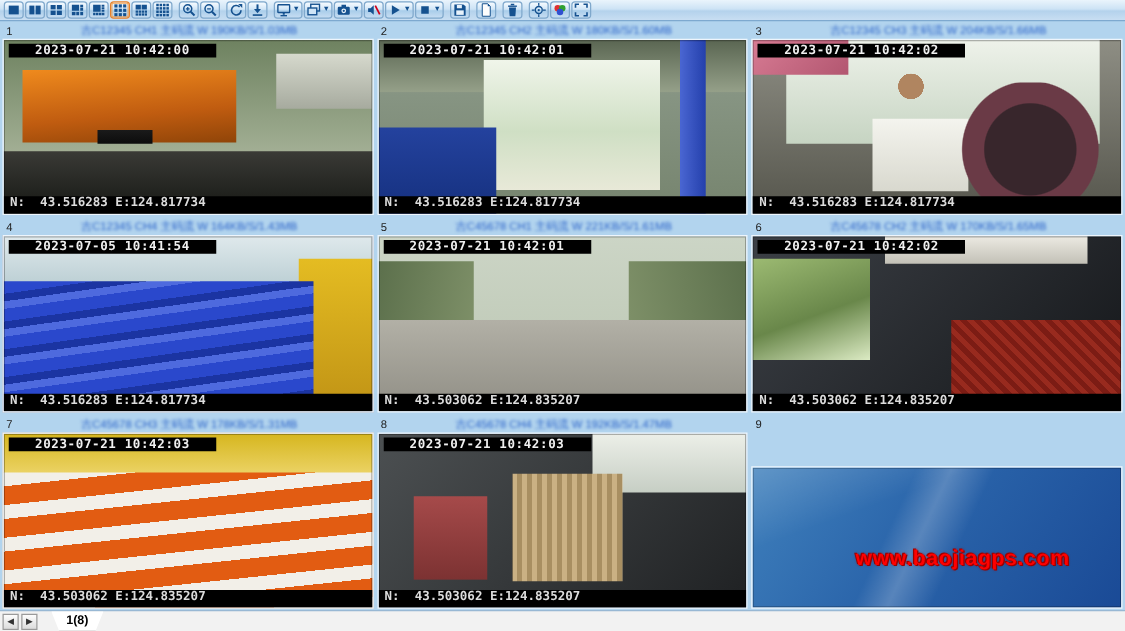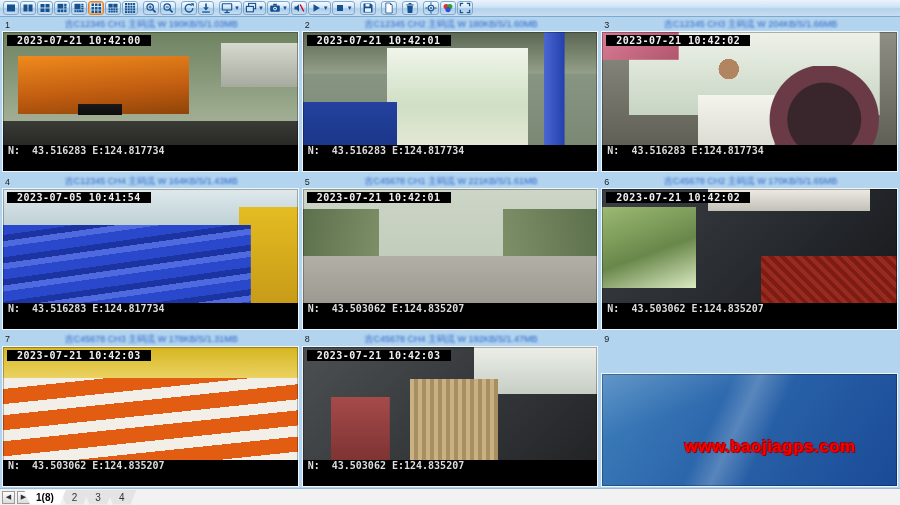--- a/index.html
+++ b/index.html
@@ -13,22 +13,22 @@
   .tbtn .drop{font-size:6px;line-height:6px;margin-left:1px;color:#15518f;}
   .tbtn svg{display:block;}
 
   
   .grid{position:absolute;top:17px;bottom:17px;left:0;right:0;display:grid;grid-template-columns:repeat(3,1fr);grid-template-rows:repeat(3,1fr);gap:3px;padding:1px 2px;box-sizing:border-box;}
   .cell{display:flex;flex-direction:column;min-height:0;}
   .cell-head{height:13px;display:flex;align-items:center;flex:none;}
   .cell-num{font-size:9px;color:#222;padding:0 3px;min-width:8px;}
   .cell-chan{flex:1;text-align:center;font-size:9px;color:#2b63c9;filter:blur(1.3px);white-space:nowrap;overflow:hidden;transform:translateX(-6px);}
   .video{flex:1;position:relative;border:1px solid #eef5fc;box-shadow:inset 0 0 0 1px rgba(0,0,0,.28);overflow:hidden;min-height:0;}
-  .timestamp{position:absolute;top:3px;left:4px;background:#000;color:#f0f0f0;font:bold 10px "DejaVu Sans Mono",monospace;padding:0 10px;letter-spacing:.5px;}
-  .coords{position:absolute;left:0;right:0;bottom:0;height:26px;line-height:14px;background:#000;color:#dcdcdc;font:bold 10px "DejaVu Sans Mono",monospace;padding-left:5px;white-space:pre;}
+  .timestamp{position:absolute;top:3px;left:4px;background:#000;color:#f0f0f0;font:bold 10px "DejaVu Sans Mono",monospace;padding:0 21px;letter-spacing:.5px;}
+  .coords{position:absolute;left:0;right:0;bottom:0;height:14px;line-height:14px;background:#000;color:#dcdcdc;font:bold 10px "DejaVu Sans Mono",monospace;padding-left:5px;white-space:pre;}
   .watermark{position:absolute;right:14%;bottom:26%;color:#ff0000;font-weight:bold;font-size:17px;letter-spacing:.5px;text-shadow:0 0 2px #8a0000,1px 1px 0 #a00000,-1px -1px 0 #a00000;}
 
   
   .scene-windshield-truck{background:
     linear-gradient(180deg,#3a3a36 0%,#151713 100%) 0% 100%/100% 36% no-repeat,
     linear-gradient(#1a1a1a,#0c0c0c) 30% 56%/15% 8% no-repeat,
     linear-gradient(175deg,#ef8a1d,#c05c10 60%,#8f4408) 12% 30%/58% 42% no-repeat,
     linear-gradient(180deg,#d6d9cd,#a6aa9e) 100% 12%/26% 32% no-repeat,
     linear-gradient(180deg,#6e8260 0%,#9aa88c 55%,#c2c6b2 100%);}
   .scene-cabin-door{background:
@@ -69,21 +69,21 @@
     linear-gradient(180deg,#ecefe8,#c6cec4) 100% 0%/42% 34% no-repeat,
     linear-gradient(135deg,#4c5052,#1f2123);}
   .scene-standby{background:
     linear-gradient(115deg,rgba(255,255,255,0) 38%,rgba(255,255,255,.22) 46%,rgba(255,255,255,0) 56%),
     linear-gradient(160deg,rgba(255,255,255,.18) 0%,rgba(255,255,255,0) 30%),
     linear-gradient(125deg,#3f80bc 0%,#2a64aa 45%,#1a4a96 100%); margin-top: 27px;}
 
   
   .tabbar{position:absolute;left:0;right:0;bottom:0;height:17px;background:#f2f2f2;border-top:1px solid #98b8d4;display:flex;align-items:center;font-size:10px;box-sizing:border-box;}
   .tab-arrow{width:13px;height:13px;margin-left:2px;font-size:7px;display:flex;align-items:center;justify-content:center;color:#333;background:linear-gradient(180deg,#fdfdfd,#dcdcdc);border:1px solid #9a9a9a;box-sizing:border-box;cursor:pointer;}
-  .tabs{display:flex;align-items:center;height:16px;margin-left:0;}
+  .tabs{display:flex;align-items:center;height:16px;margin-left:17px;flex-direction:column;}
   .tab{position:relative;height:15px;line-height:15px;padding:0 12px;margin-left:-6px;color:#333;background:#e4e4e4;clip-path:polygon(0 0,100% 0,calc(100% - 6px) 100%,6px 100%);cursor:pointer;}
   .tab.active{background:#ffffff;font-weight:bold;color:#000;z-index:2;}
 </style>
 </head>
 <body>
 
 <div class="toolbar">
     <div class="tbtn" title="view-1">
       <span>
         <svg width="12" height="12" viewBox="0 0 12 12" fill="currentColor">

